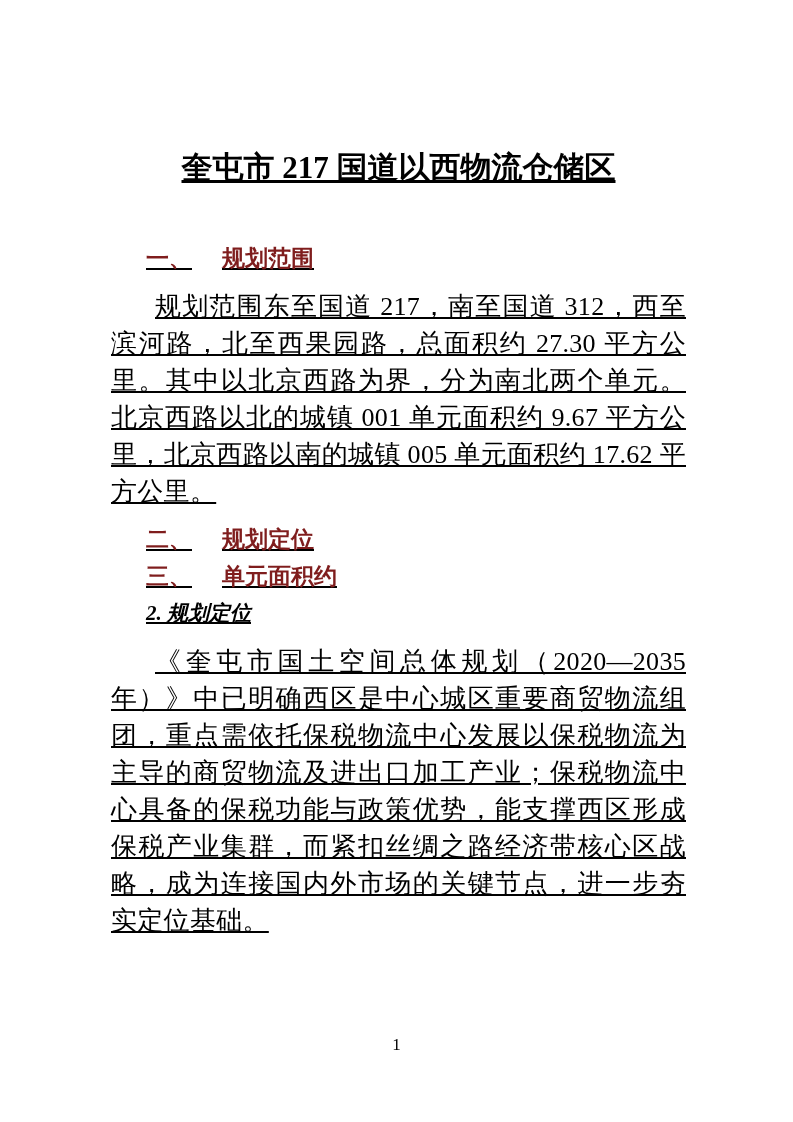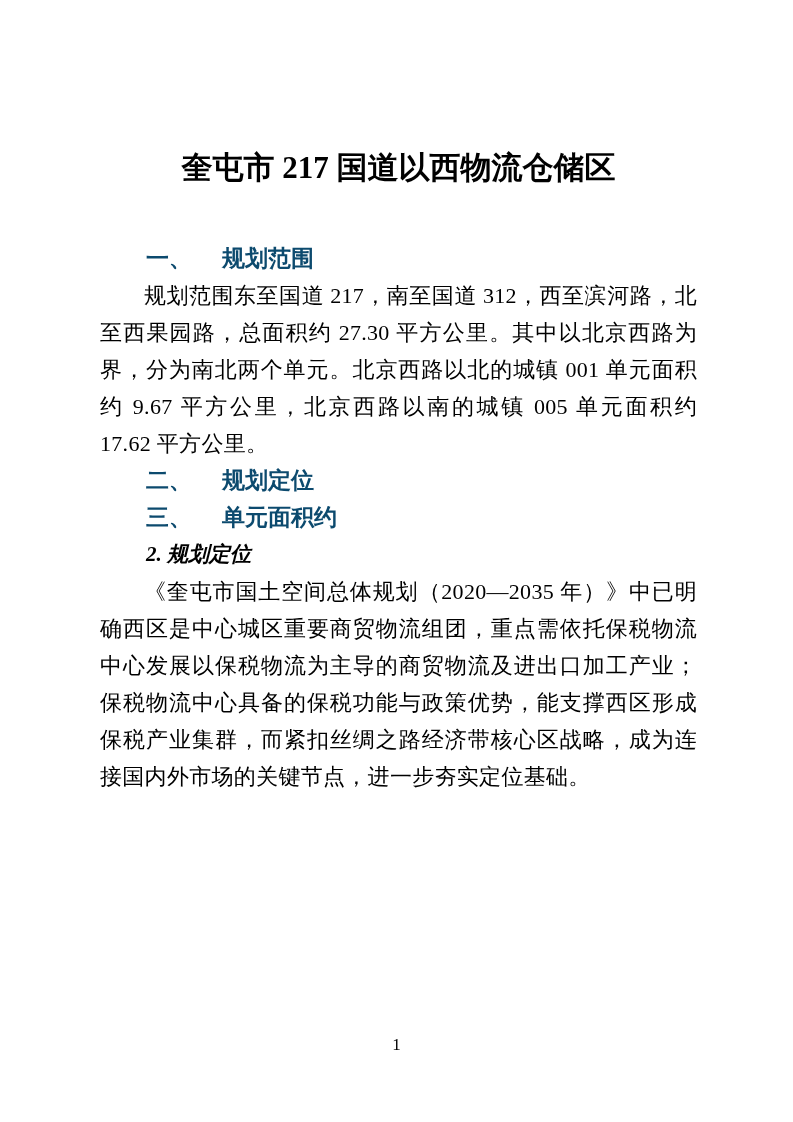--- a/index.html
+++ b/index.html
@@ -14,43 +14,44 @@
     background: #ffffff;
     color: #000000;
     font-family: "Liberation Serif", "DejaVu Serif", serif;
     overflow: hidden;
     box-sizing: border-box;
   }
   .content {
     box-sizing: border-box;
     padding: 146px 96px 0 100px;
     width: 100%;
+    text-decoration: underline;
   }
   .doc-title {
     margin: 0 0 50px 0;
     text-align: center;
     font-size: 31px;
     line-height: 44px;
     font-weight: bold;
     font-family: "Liberation Serif", "DejaVu Serif", serif;
   }
   .title-line { display: block; }
   .sec-heading {
     margin: 0;
     padding-left: 46px;
     font-family: "Liberation Sans", "DejaVu Sans", sans-serif;
     font-weight: bold;
     font-size: 23px;
     line-height: 37px;
-    color: #0c4a6e;
+    color: #7f1d1d;
   }
   .sec-num { margin-right: 30px; }
   .body-p {
-    margin: 0;
-    font-size: 22px;
+    margin: 11px;
+    font-size: 26px;
     line-height: 37px;
     text-align: justify;
     text-justify: inter-character;
     text-indent: 44px;
     letter-spacing: 0.3px;
   }
   .sub-heading {
     margin: 0;
     padding-left: 46px;
     font-size: 21px;

